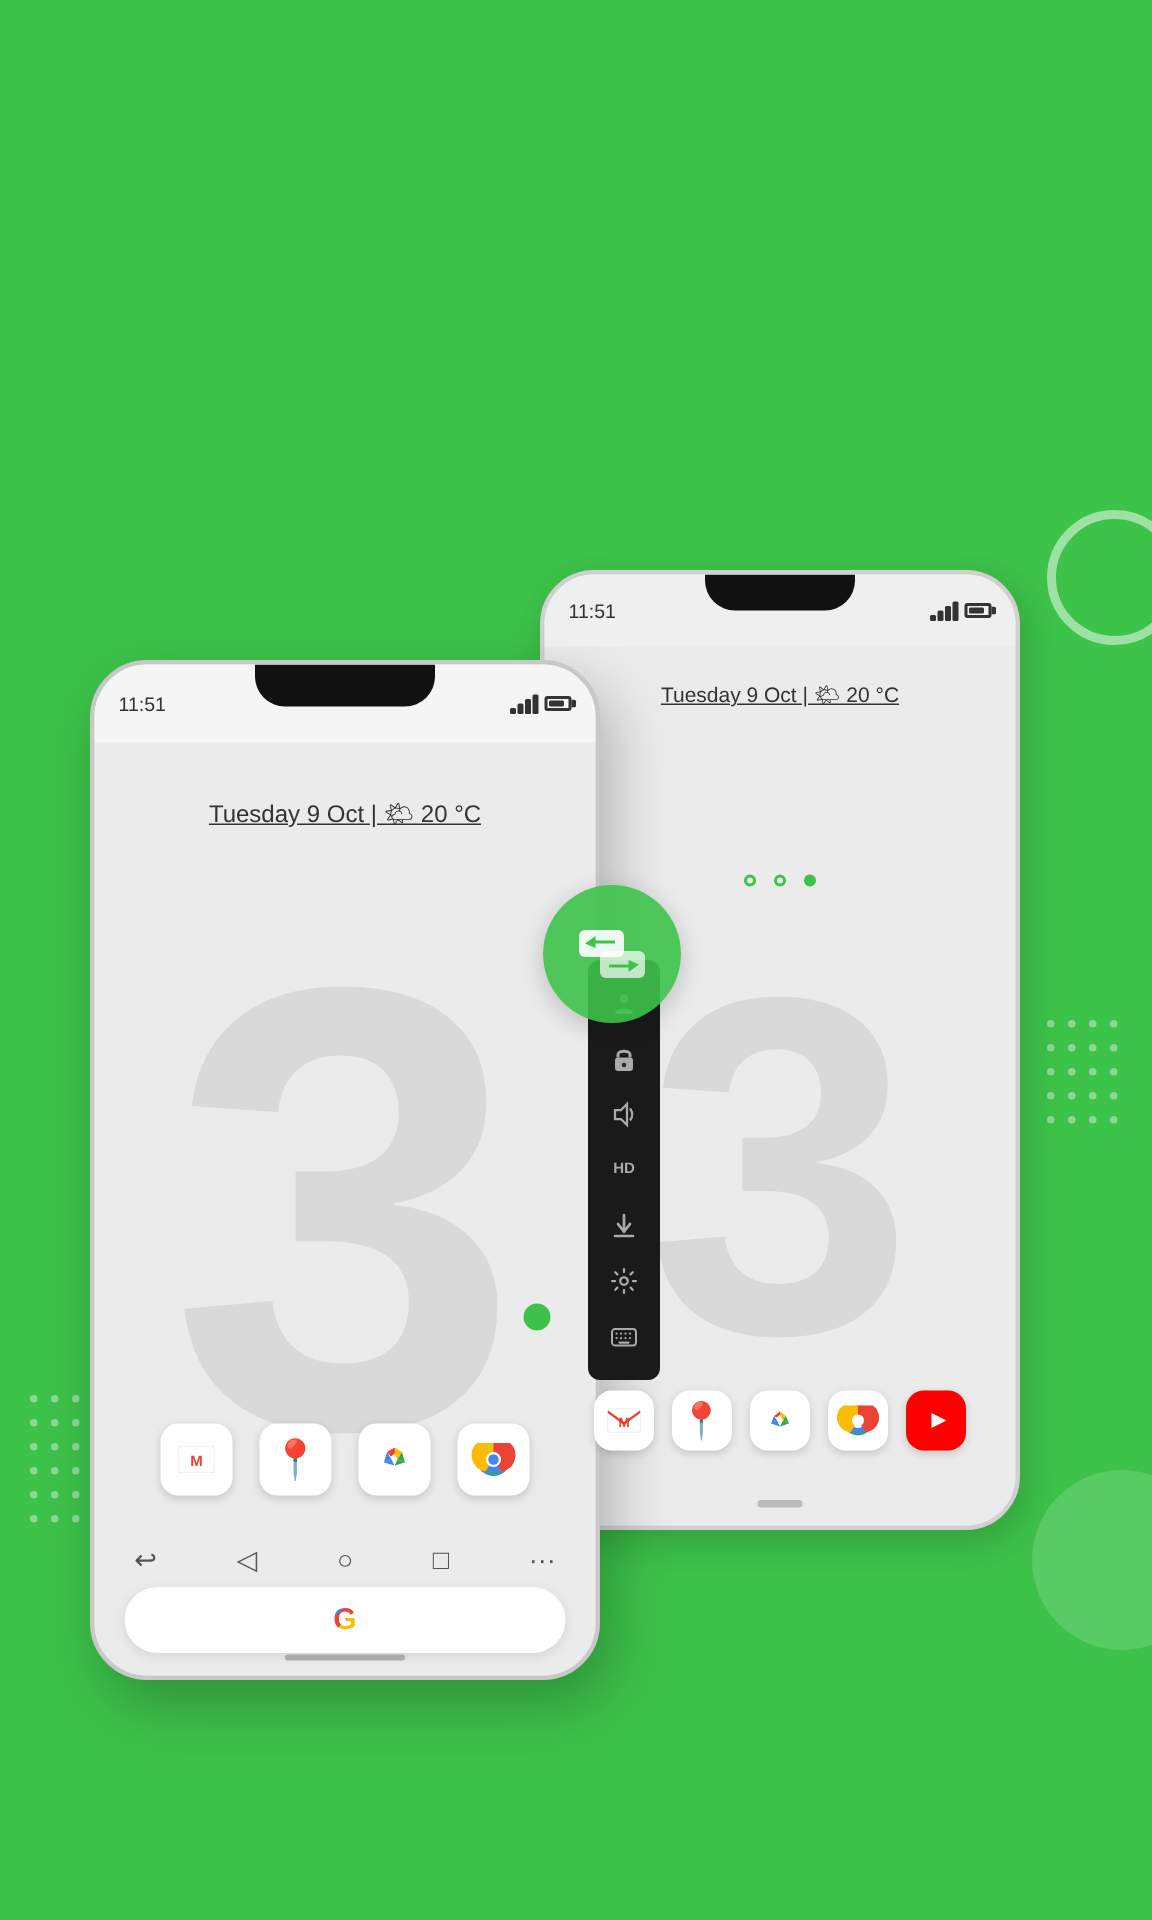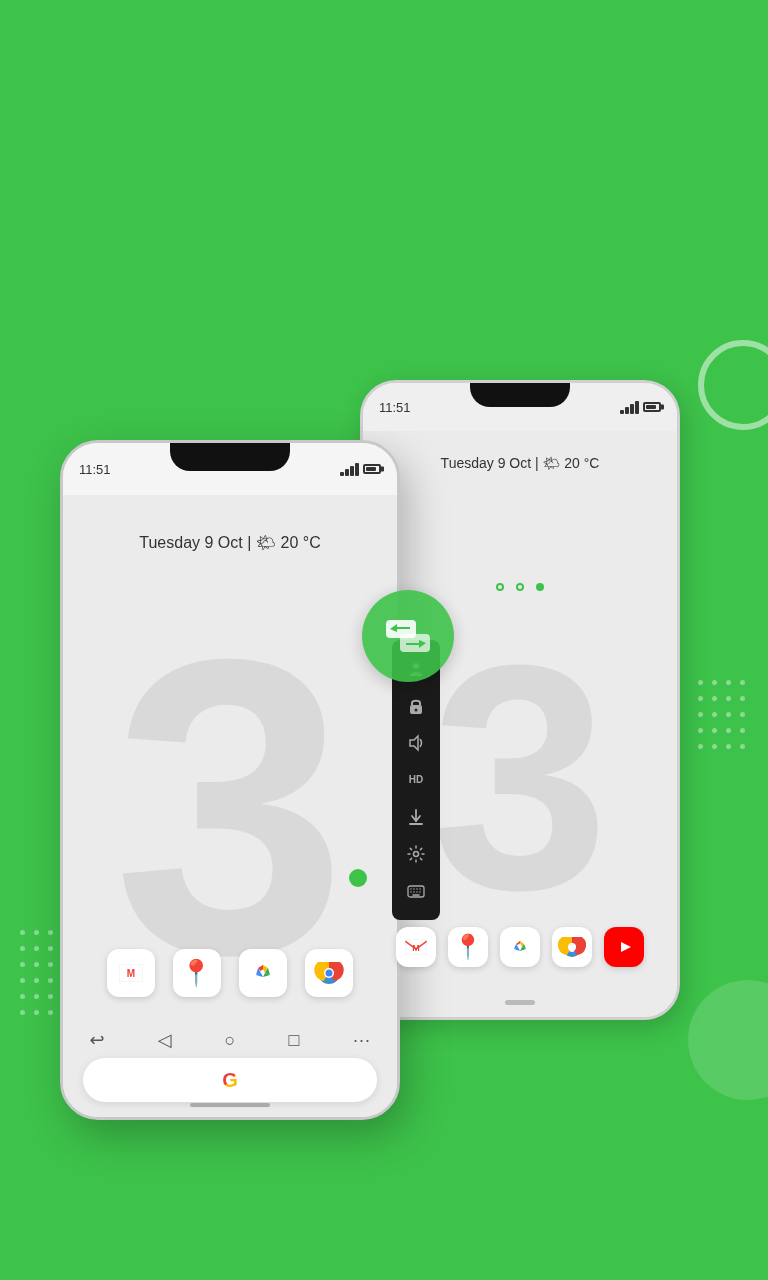--- a/index.html
+++ b/index.html
@@ -206,20 +206,21 @@
       bottom: 80px;
     }
 
     
     .phone-date {
       margin-top: 90px;
       font-size: 16px;
       color: #333;
       z-index: 5;
       text-align: center;
+      text-decoration: underline;
     }
 
     .phone-back .phone-date {
       margin-top: 72px;
       font-size: 14px;
     }
 
     
     .app-icons-row {
       position: absolute;

